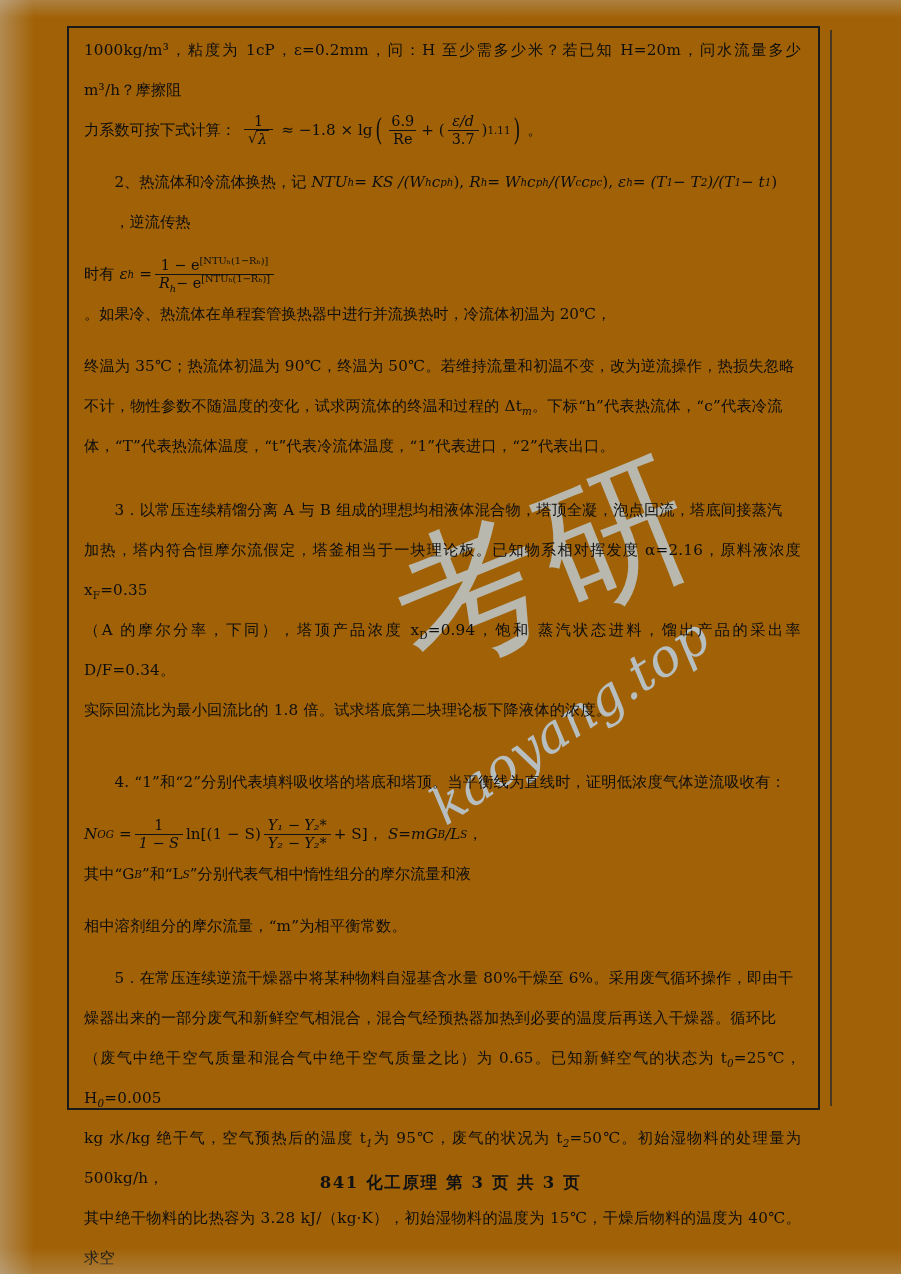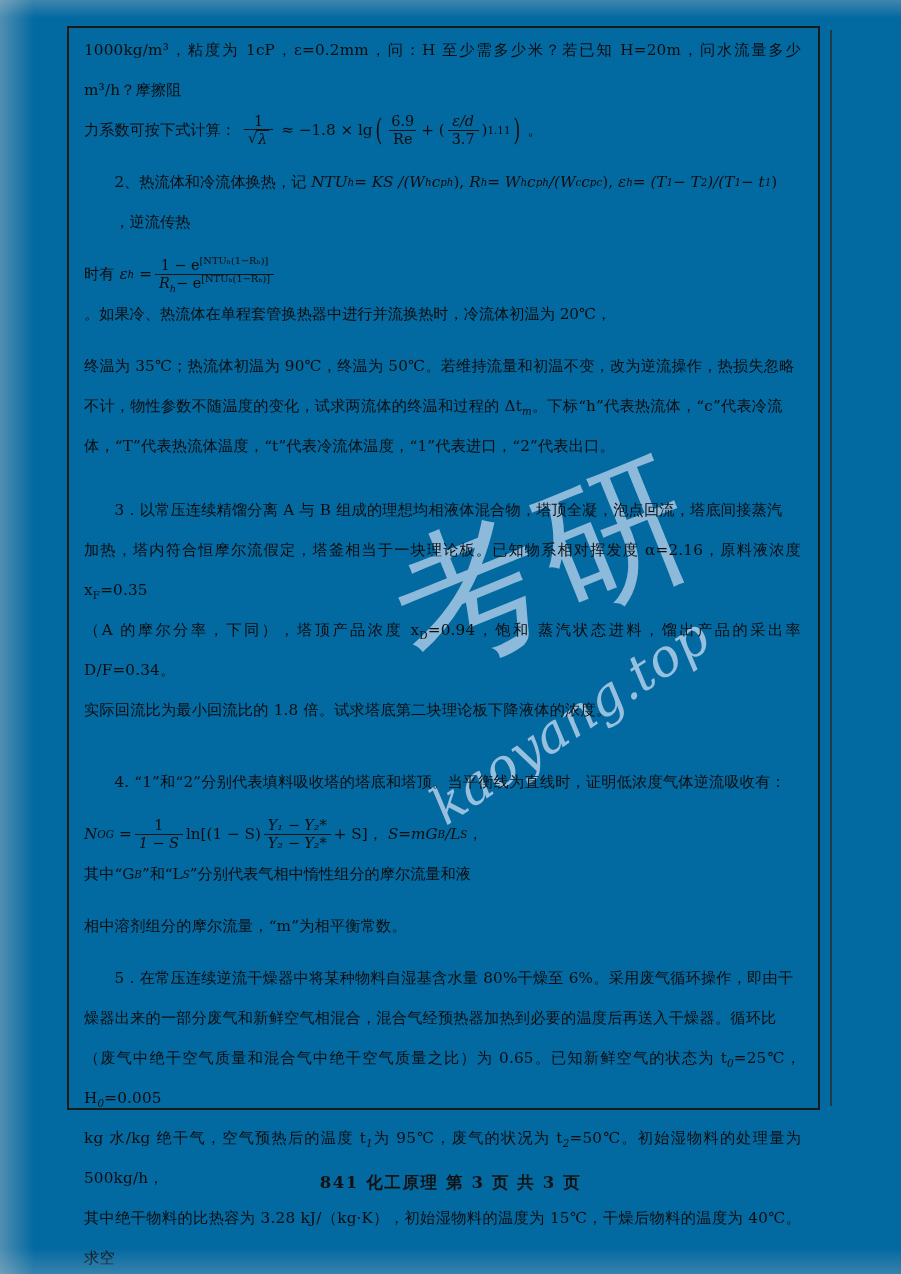--- a/index.html
+++ b/index.html
@@ -13,21 +13,21 @@
     position: relative;
     overflow: hidden;
     font-family: "DejaVu Serif", "Liberation Serif", serif;
   }
 
   
   #page-canvas {
     position: absolute;
     left: 0; top: 0;
     width: 901px; height: 1274px;
-    background: #0369a1;
+    background: #a16207;
   }
 
   
   #scan-grain {
     position: absolute;
     left: 0; top: 0; right: 0; bottom: 0;
     background:
       linear-gradient(90deg, rgba(205,205,205,0.38) 0px, rgba(255,255,255,0) 34px),
       linear-gradient(180deg, rgba(200,200,200,0.30) 0px, rgba(255,255,255,0) 18px),
       linear-gradient(0deg, rgba(205,205,205,0.25) 0px, rgba(255,255,255,0) 26px);

